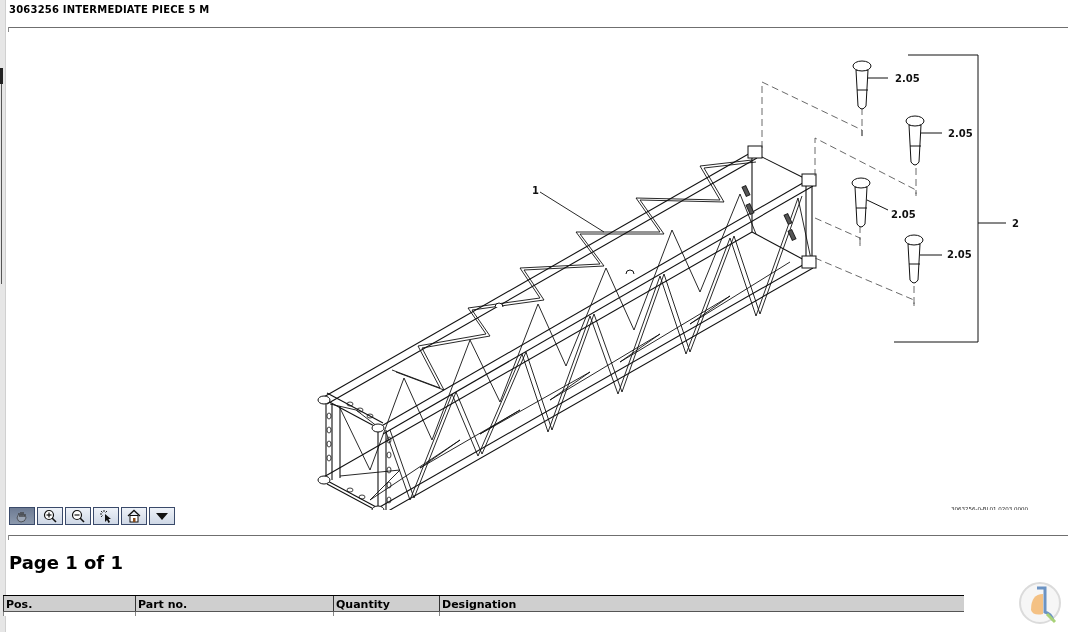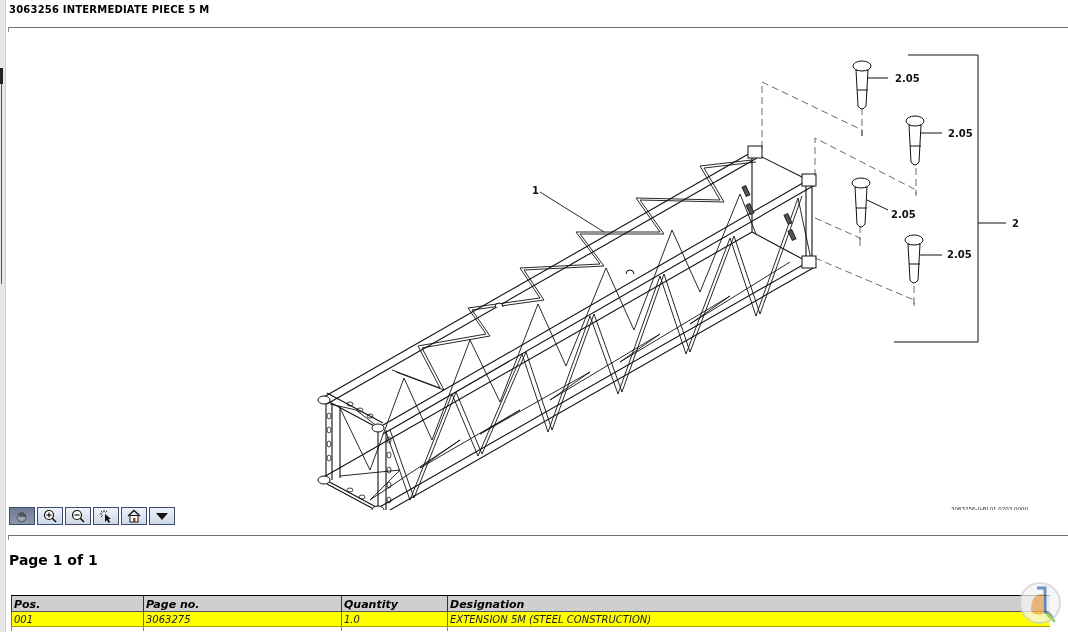--- a/index.html
+++ b/index.html
@@ -32,25 +32,25 @@
   .tb-btn {
     width:24px; height:16px; border:1px solid #3a4a6a;
     background:linear-gradient(#eef2f8,#cfd8e6);
     display:flex; align-items:center; justify-content:center;
   }
   .tb-btn.active { background:linear-gradient(#6d7b93,#8c99ad); }
   .tb-btn svg { width:16px; height:14px; display:block; }
   .hr-mid { position:absolute; left:8px; top:535px; width:1060px; height:1px; background:#6f6f6f; }
   .hr-mid-stub { position:absolute; left:8px; top:535px; width:1px; height:5px; background:#888; }
   .page-indicator {
-    position:absolute; left:9px; top:552px; font-size:14px; font-weight:bold; white-space:nowrap;
+    position:absolute; left:9px; top:552px; font-size:18px; font-weight:bold; white-space:nowrap;
   }
   .parts-table {
-    position:absolute; left:11px; top:595px; width:1039px; border-collapse:collapse;
-    font-family: "DejaVu Sans", sans-serif; font-size:10px;font-style:italic;
+    position:absolute; left:3px; top:595px; width:961px; border-collapse:collapse;
+    font-family: "DejaVu Sans", sans-serif; font-size:10px;
   }
   .parts-table th {
     background:#cfcfcf; text-align:left; font-weight:bold; font-size:11px;
     padding:1px 2px 0 2px; height:14px; border-top:1px solid #000;
     border-left:1px solid #333; border-bottom:1px solid #555;
   }
   .parts-table td {
     background:#ffff00; padding:0 2px; height:14px; font-size:10px; color:#222;
     border-left:1px solid #7a7a00; border-bottom:1px solid #a0a000;
   }
@@ -263,32 +263,26 @@
 
 <div class="hr-mid"></div>
 <div class="hr-mid-stub"></div>
 
 <div class="page-indicator">Page 1 of 1</div>
 
 <table class="parts-table">
   <thead>
     <tr>
       <th style="width:127px">Pos.</th>
-      <th style="width:193px">Page no.</th>
+      <th style="width:193px">Part no.</th>
       <th style="width:101px">Quantity</th>
       <th>Designation</th>
     </tr>
   </thead>
   <tbody>
-    <tr>
-      <td>001</td>
-      <td>3063275</td>
-      <td>1.0</td>
-      <td>EXTENSION 5M (STEEL CONSTRUCTION)</td>
-    </tr>
     <tr class="empty">
       <td></td>
       <td></td>
       <td></td>
       <td></td>
     </tr>
   </tbody>
 </table>
 
 <svg class="watermark" viewBox="0 0 46 46">

